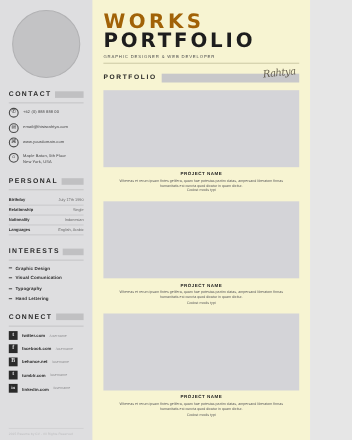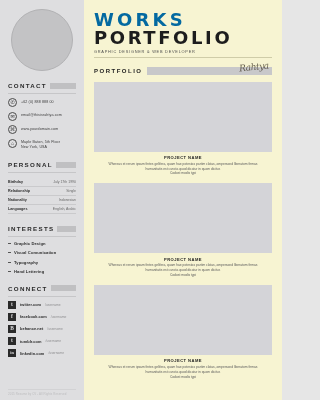--- a/index.html
+++ b/index.html
@@ -70,21 +70,21 @@
 
   
   .main {
     flex:1; height:400px; background:#f7f4d2;
     position:relative; padding:0 10px;
     overflow:hidden;
   }
   .hdr { padding-top:12px; }
   .h1 {
     font-size:18px; font-weight:bold; letter-spacing:3.2px;
-    color:#0369a1; line-height:0.94; font-family:"DejaVu Sans", sans-serif;
+    color:#a16207; line-height:0.94; font-family:"DejaVu Sans", sans-serif;
   }
   .h2 {
     font-size:18px; font-weight:bold; letter-spacing:2.6px;
     color:#1d1d1d; line-height:0.96; font-family:"DejaVu Sans", sans-serif;
   }
   .sub { font-size:3.9px; letter-spacing:.75px; color:#4f4f4f; margin-top:2.5px; }
   .hdr-rule { height:1px; background:#cfcca8; margin-top:3px; }
 
   .pf { display:flex; align-items:center; gap:4px; margin-top:9px; }
   .pf-t { font-size:6px; font-weight:bold; letter-spacing:1.5px; color:#1d1d1d; white-space:nowrap; }

